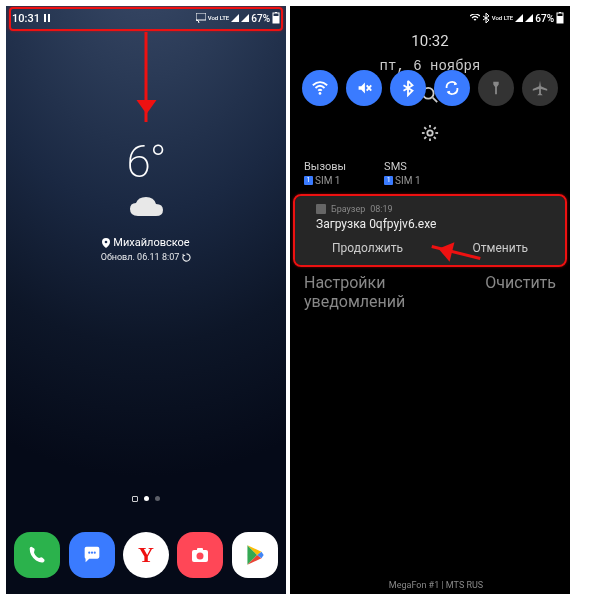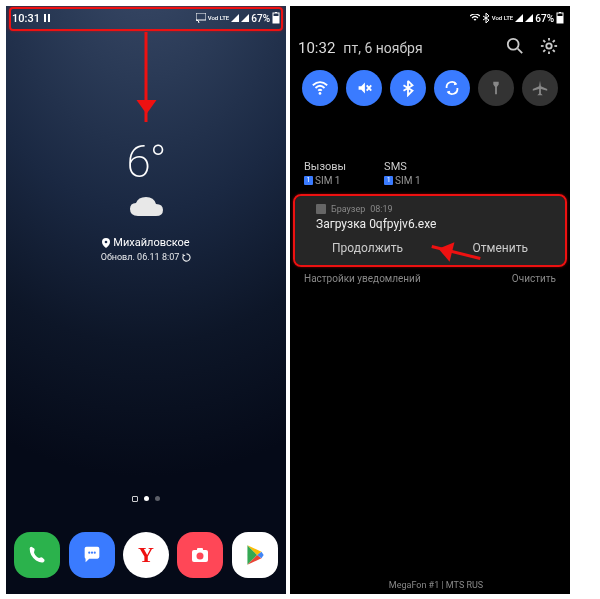--- a/index.html
+++ b/index.html
@@ -53,24 +53,24 @@
     width: 46px; height: 46px;
     display: flex; align-items: center; justify-content: center;
     font-size: 22px; font-weight: 700;
   }
   .squircle { border-radius: 35%; }
 
   
   .right-phone { background: #000; }
   .shade-header {
     display: flex; align-items: center; padding: 2px 8px; gap: 8px;
-    height: 36px; color: #ddd;
+    height: 36px; color: #ddd; flex-direction: column;
   }
   .shade-time { font-size: 15px; font-weight: 400; }
-  .shade-date { font-size: 14px; flex: 1; color: #ccc; }
+  .shade-date { font-size: 14px; flex: 1; color: #ccc; font-family: Liberation Mono, monospace; }
   .shade-icon-btn { color: #ccc; padding: 4px; }
 
   .quick-row {
     display: flex; justify-content: space-between; padding: 4px 12px 10px;
   }
   .qs {
     width: 36px; height: 36px; border-radius: 50%;
     display: flex; align-items: center; justify-content: center;
     background: #333;
   }
@@ -97,21 +97,21 @@
   .arrow-left {
     position: absolute; left: 136px; top: 55px; width: 50px; height: 3px; background: #e11;
     transform: rotate(14deg);
   }
   .arrow-left::before {
     content:""; position:absolute; left:-3px; top:-8px;
     border:10px solid transparent; border-right:14px solid #e11;
   }
 
   .notif-footer {
-    display: flex; justify-content: space-between; padding: 8px 14px 0; font-size: 10px; color: #888;
+    display: flex; justify-content: space-between; padding: 8px 14px 0; font-size: 16px; color: #888;
   }
 
   .carrier-footer {
     position: absolute; bottom: 4px; left: 12px; right: 0; text-align: center;
     font-size: 9px; color: #888;
   }
 </style>
 </head>
 <body>
 

